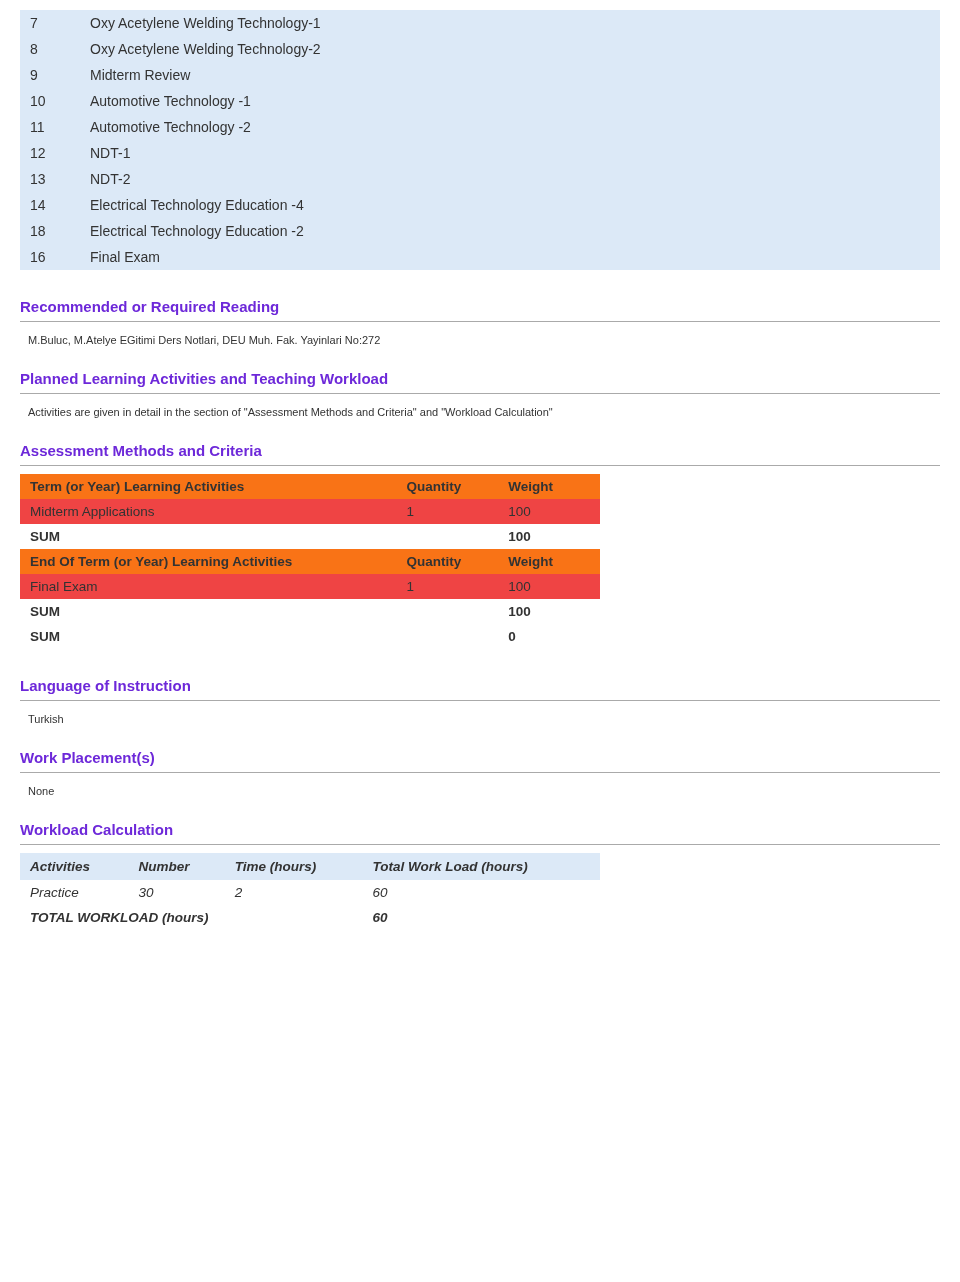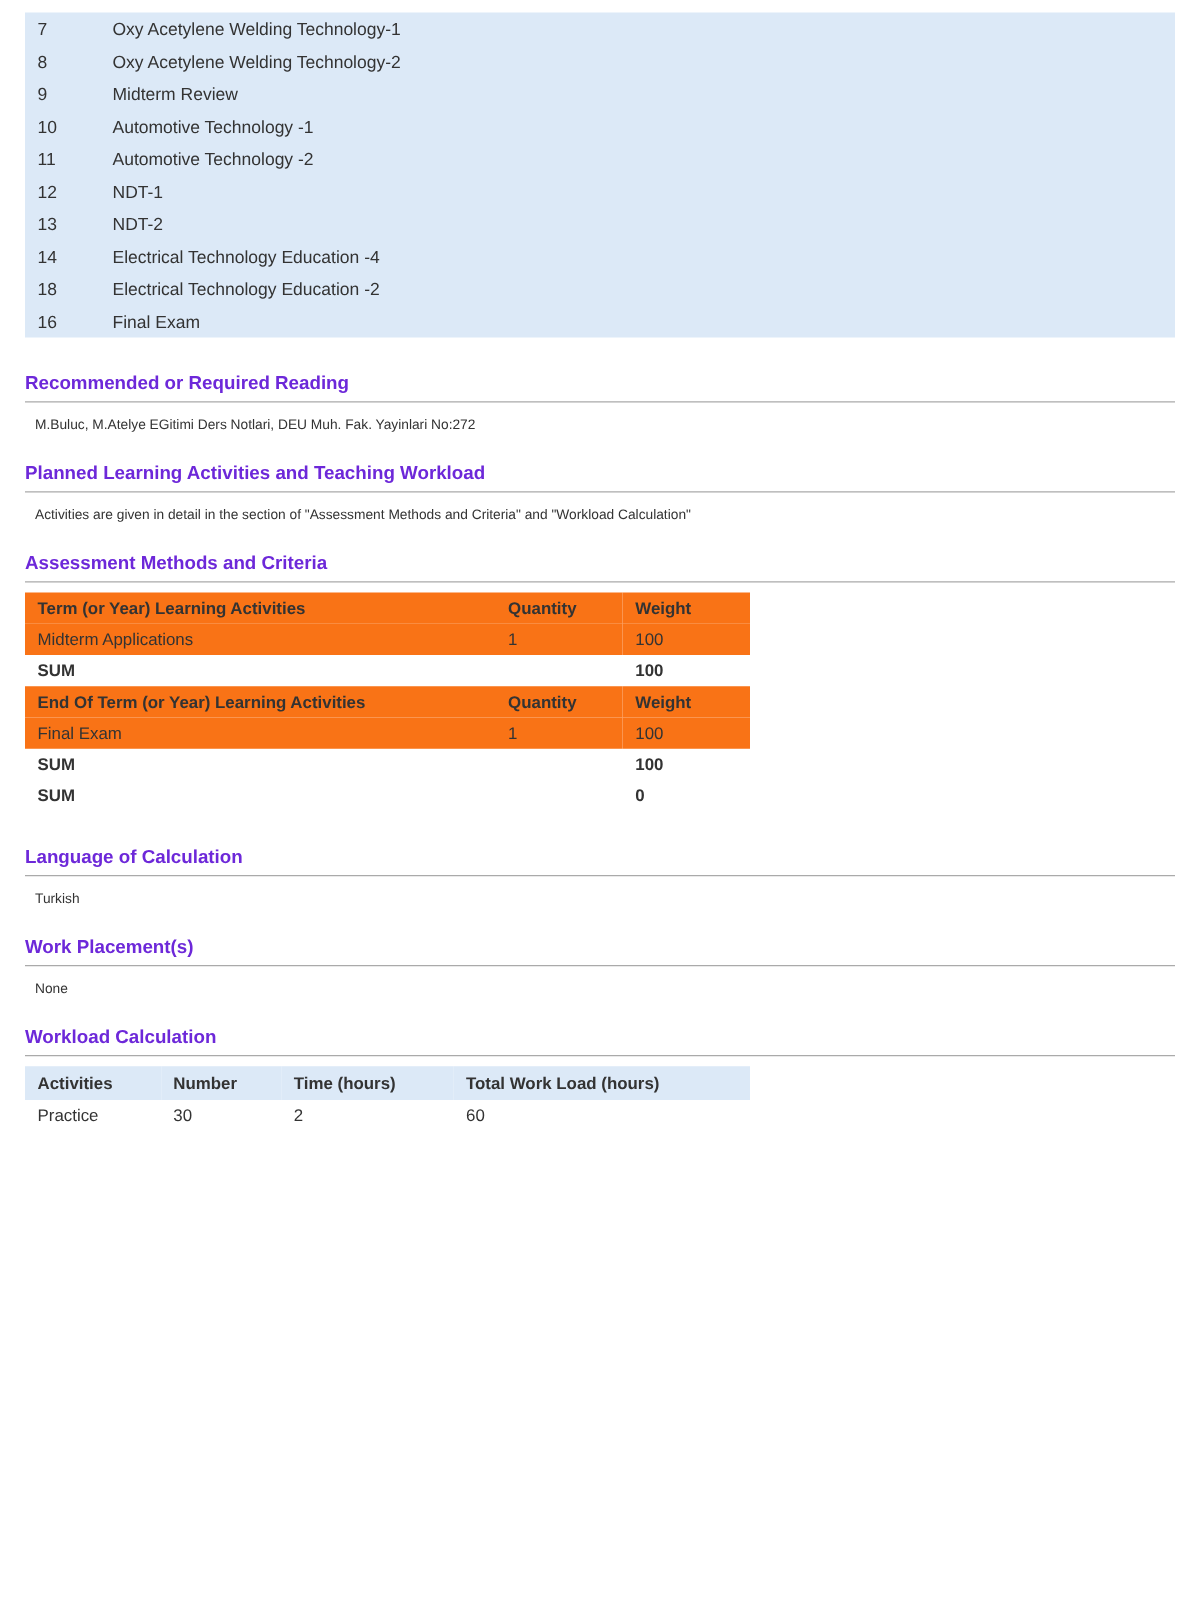--- a/index.html
+++ b/index.html
@@ -68,28 +68,29 @@
       border: none;
     }
     .assessment-table tr.header-row td {
       background: #f97316;
       font-weight: bold;
     }
     .assessment-table tr.sum-row td {
       font-weight: bold;
     }
     .assessment-table tr.data-row td {
-      background: #f97316;
+      background: #ef4444;
     }
 
     
     .workload-table {
       width: 580px;
       border-collapse: collapse;
       margin-top: 8px;
+      font-style: italic;
     }
     .workload-table th {
       background: #dce9f7;
       padding: 6px 10px;
       text-align: left;
       font-weight: bold;
       font-size: 13.5px;
     }
     .workload-table td {
       padding: 5px 10px;
@@ -194,21 +195,21 @@
   </tr>
           <tr class="sum-row">
     <td>SUM</td>
     <td></td>
     <td>0</td>
   </tr>
         </tbody>
     </table>
   </div>
 
-  <div class="section-header">Language of Calculation</div>
+  <div class="section-header">Language of Instruction</div>
   <hr class="section-divider">
   <div class="section-content">Turkish</div>
 
   <div class="section-header">Work Placement(s)</div>
   <hr class="section-divider">
   <div class="section-content">None</div>
 
   <div class="section-header">Workload Calculation</div>
   <hr class="section-divider">
   <table class="workload-table">
@@ -220,16 +221,20 @@
           <th>Total Work Load (hours)</th>
         </tr>
       </thead>
     <tbody id="workload-tbody">
         <tr>
       <td>Practice</td>
       <td>30</td>
       <td>2</td>
       <td>60</td>
     </tr>
+        <tr class="total-row">
+    <td colspan="3">TOTAL WORKLOAD (hours)</td>
+    <td>60</td>
+  </tr>
       </tbody>
   </table>
 
 </div>
 
 </body></html>

